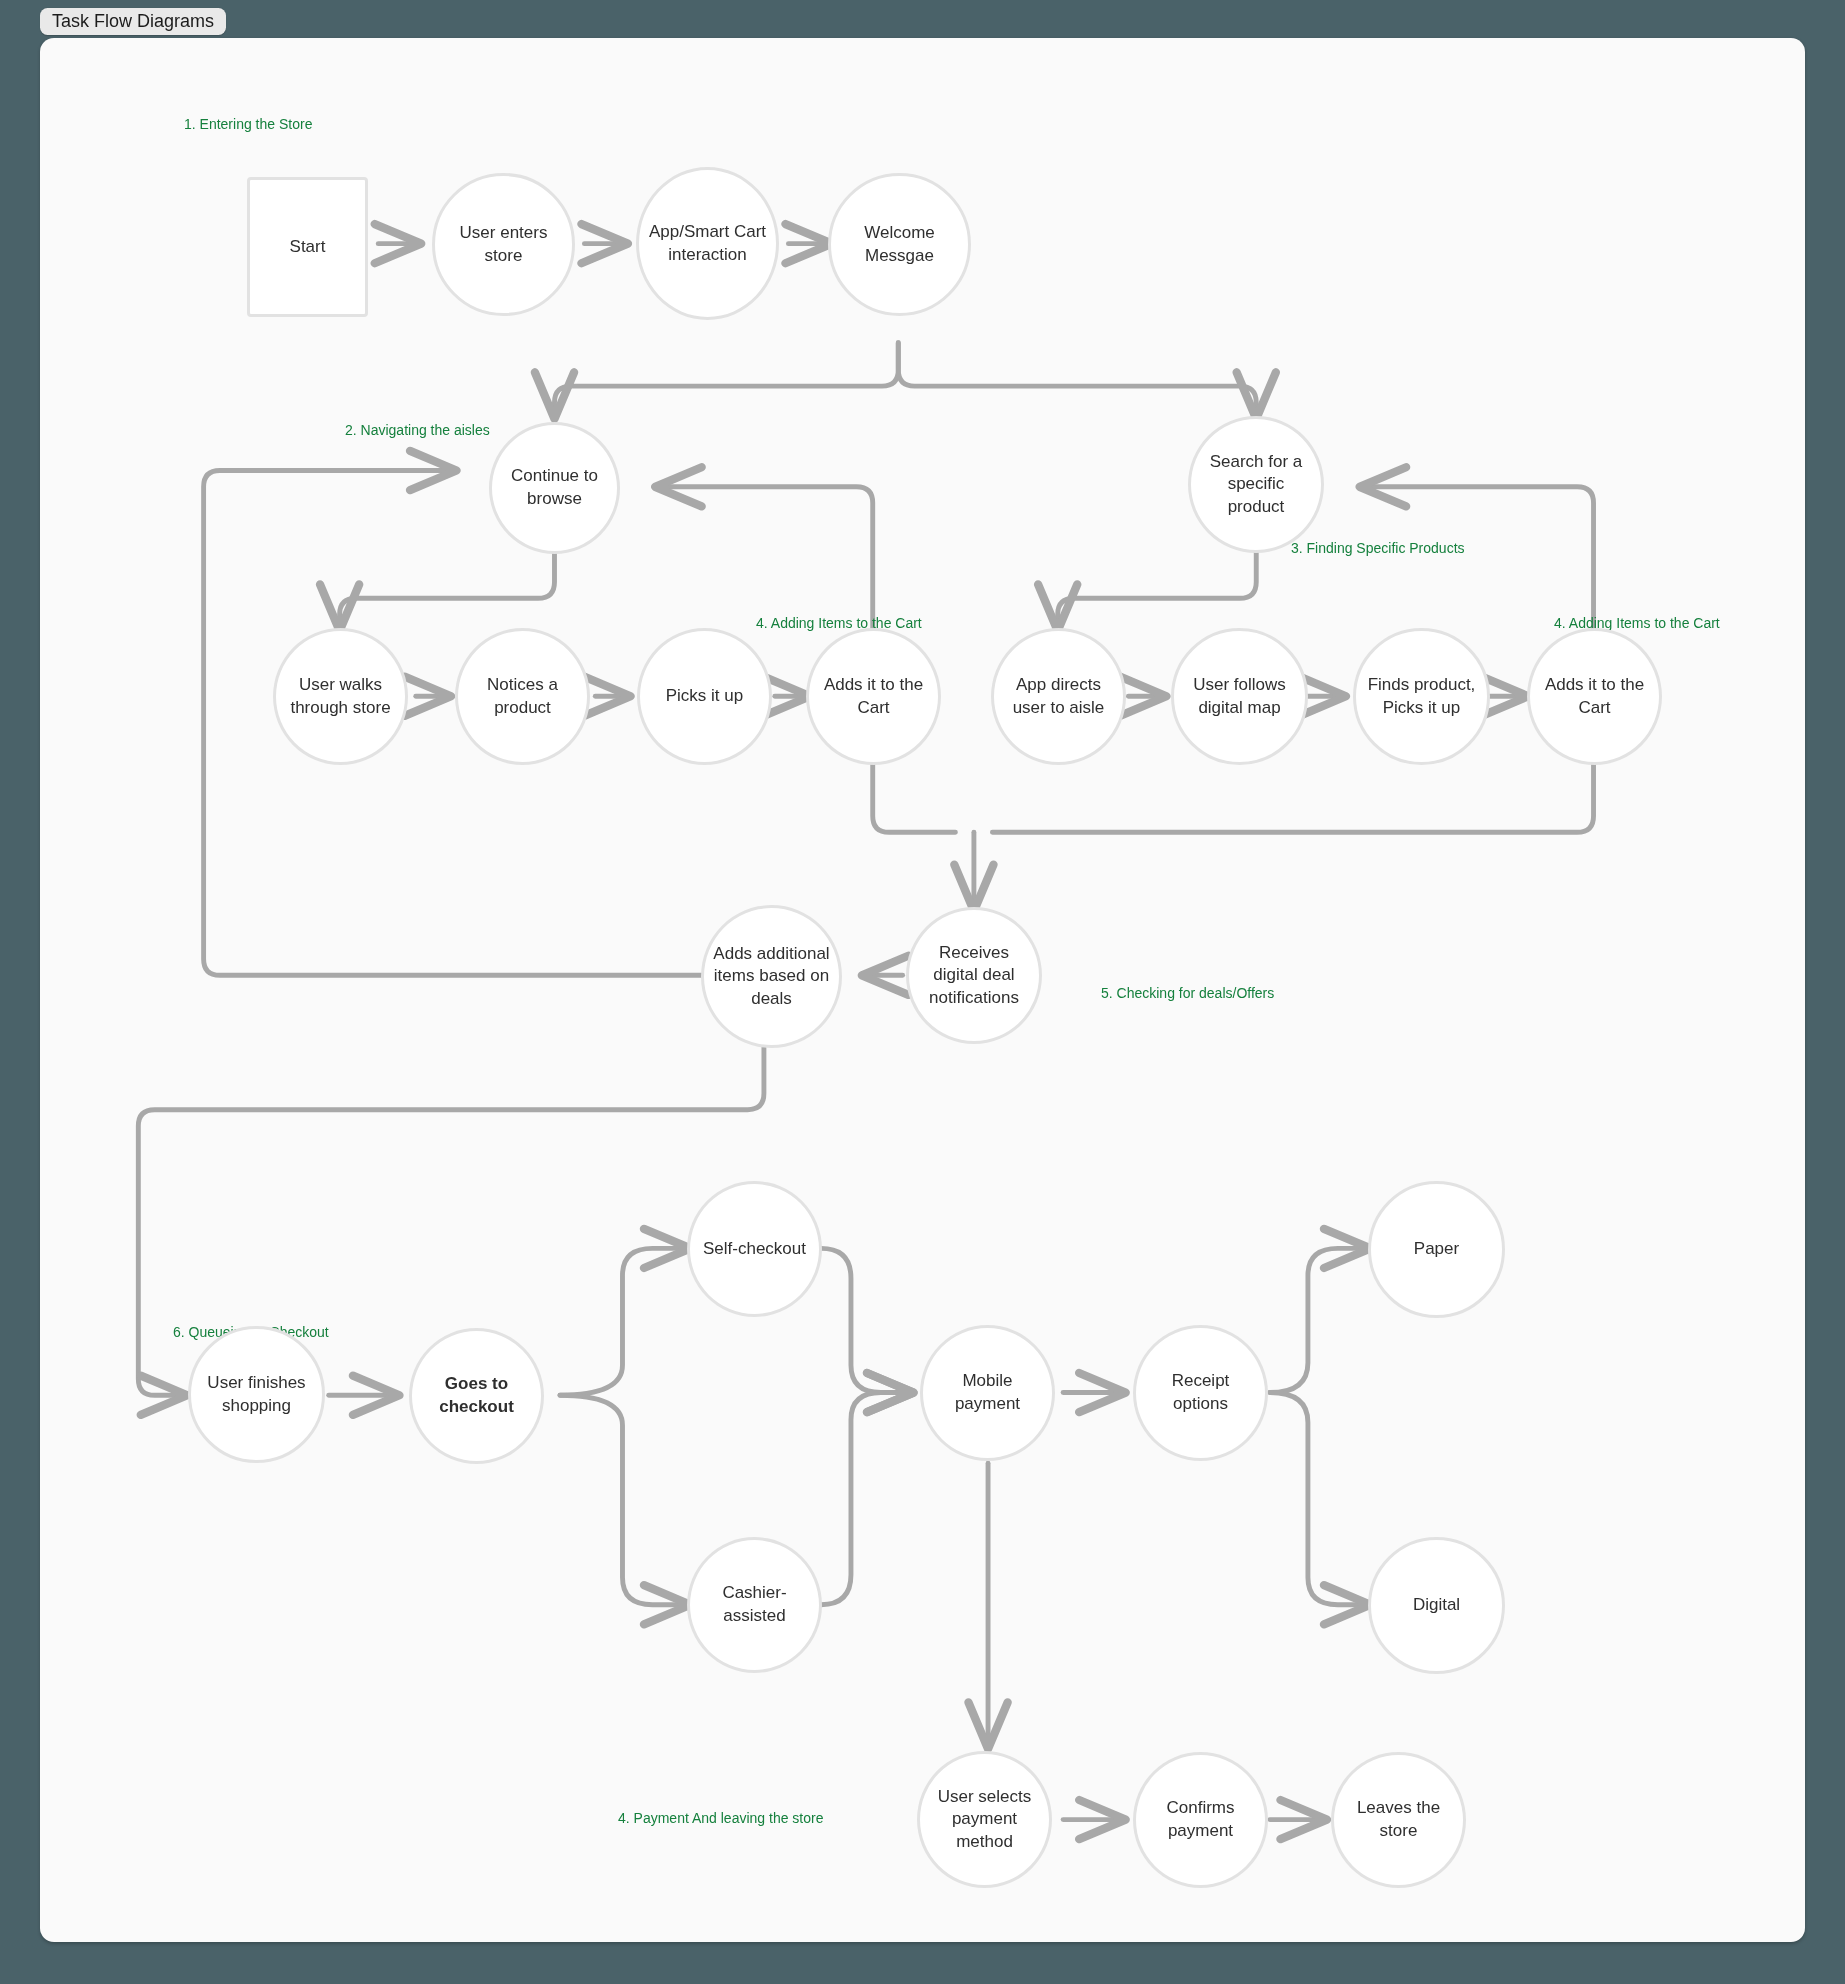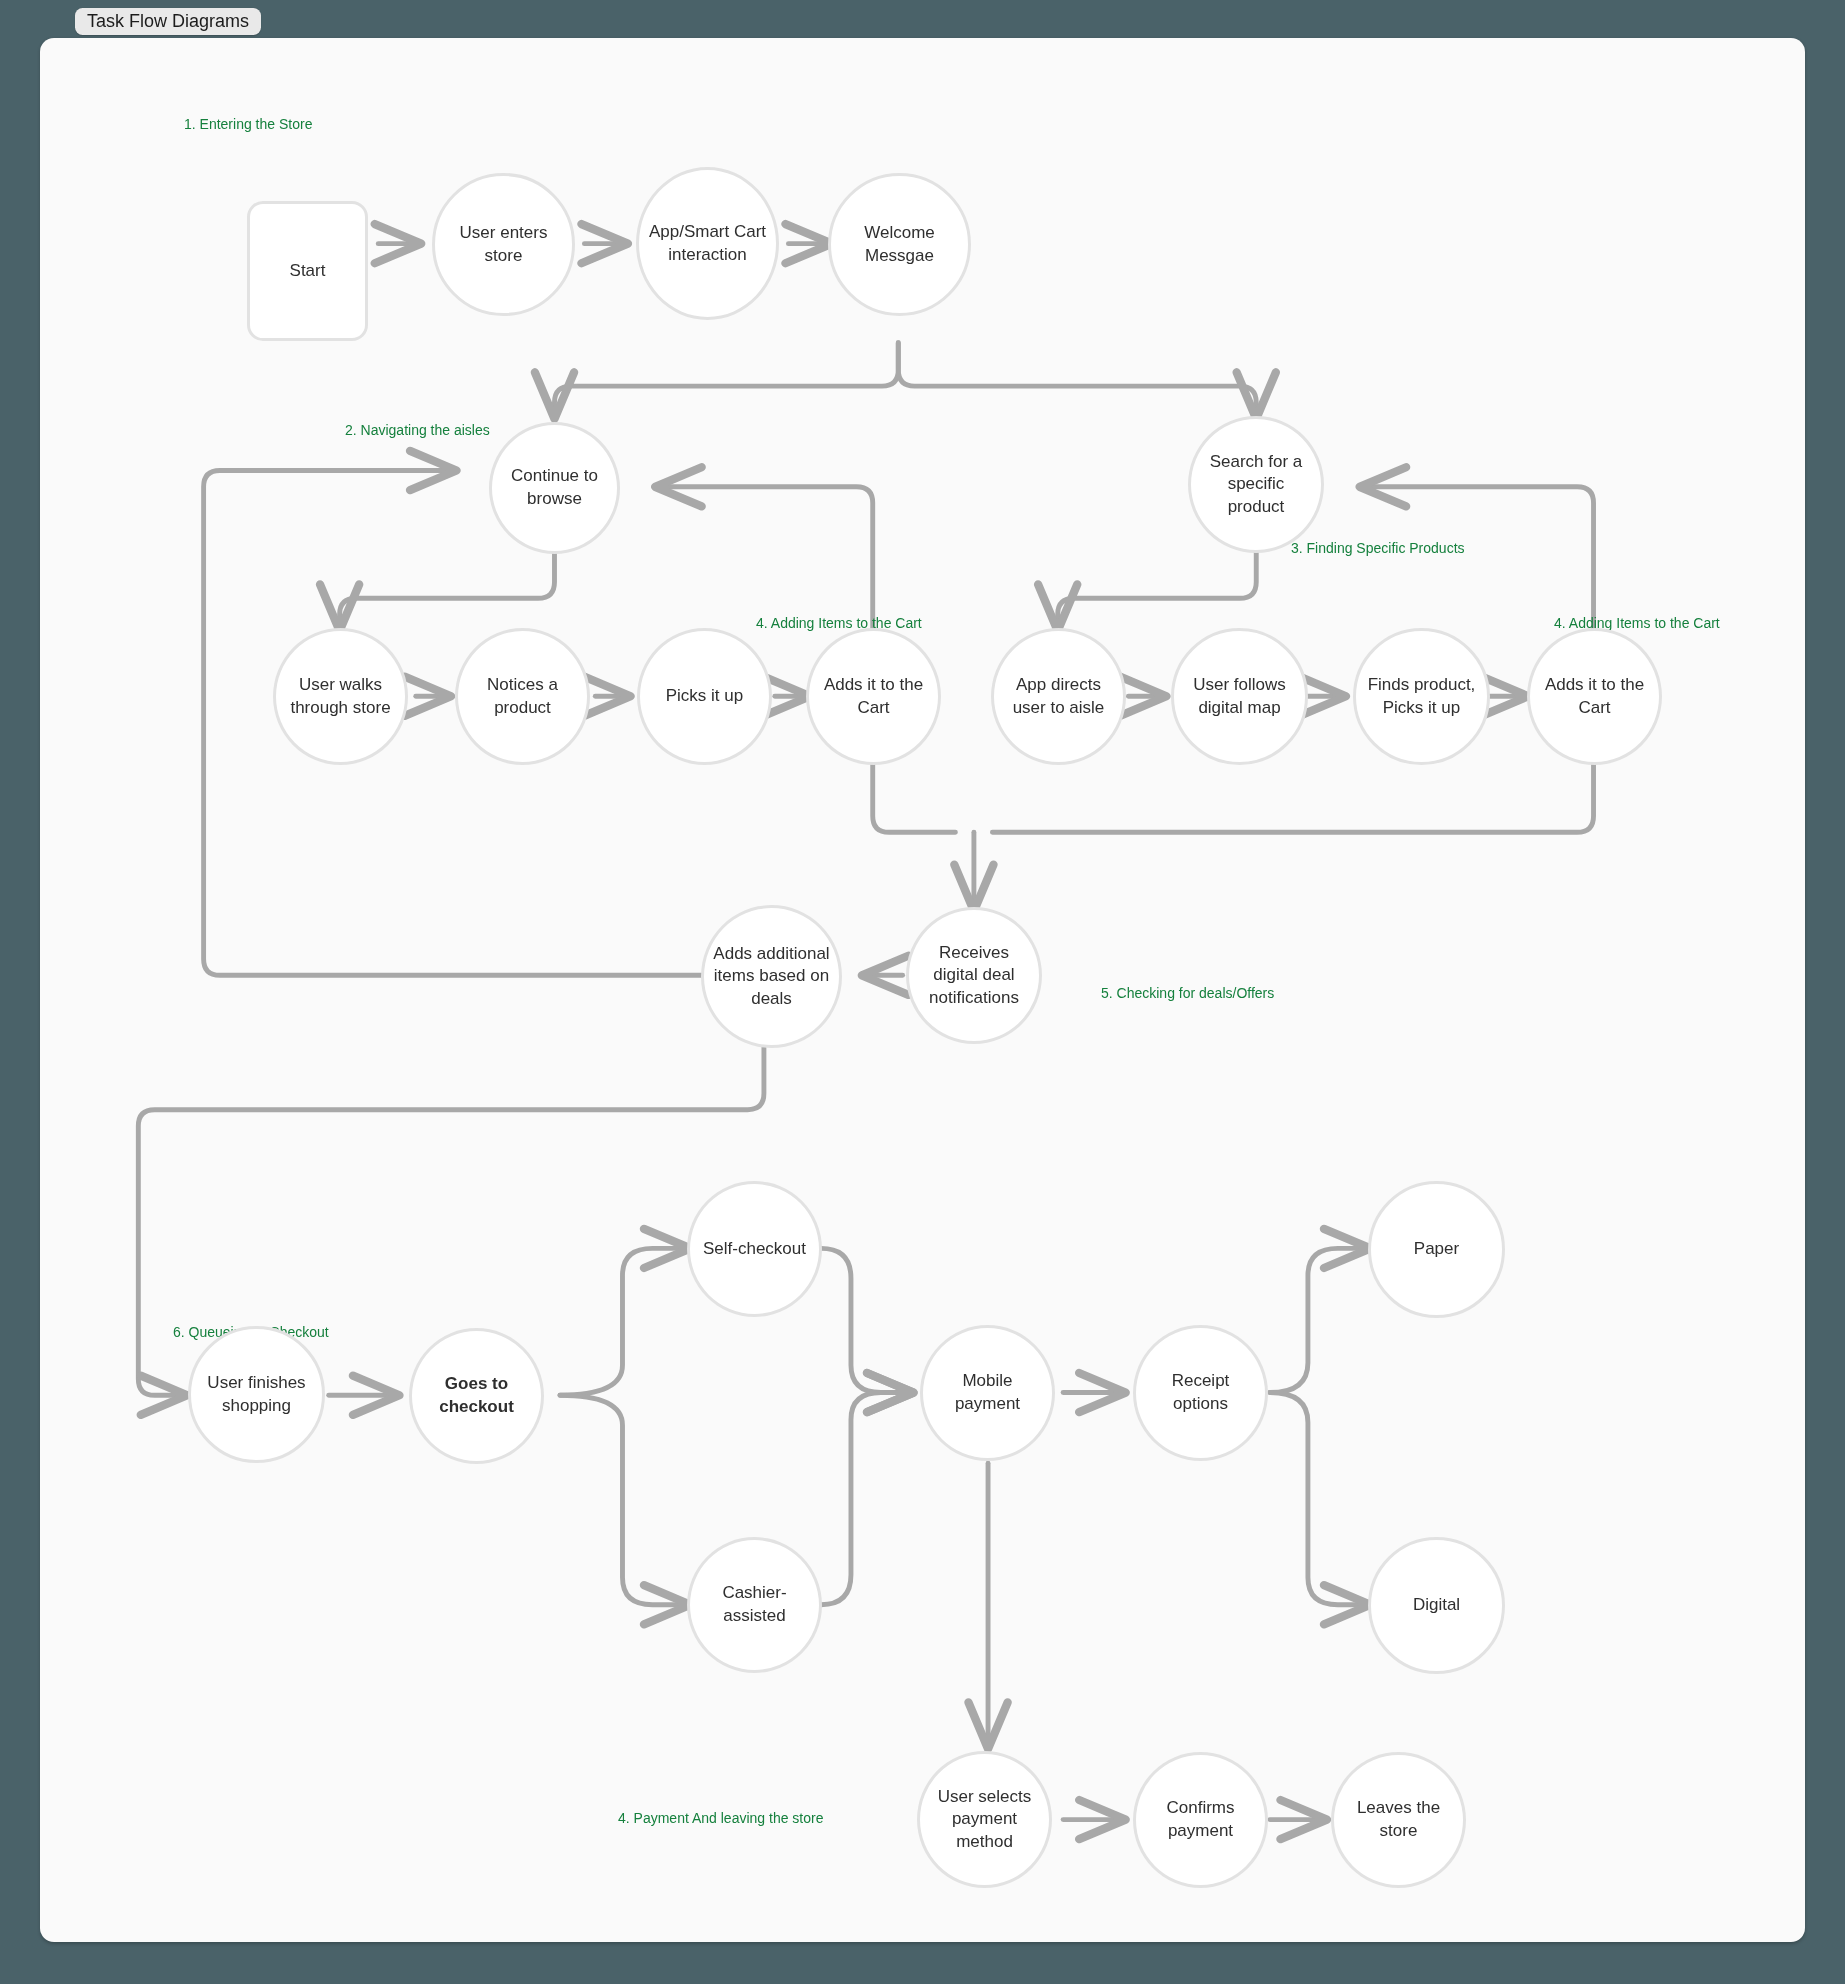--- a/index.html
+++ b/index.html
@@ -14,21 +14,20 @@
     position: relative;
     overflow: hidden;
   }
   #tab-bar {
     position: absolute;
     left: 40px;
     top: 7.6px;
     height: 28px;
     display: flex;
     align-items: center;
-    margin-left: 35px;
   }
   #tab-chip {
     background: #e9e9e9;
     color: #1c1c1c;
     border-radius: 7.6px;
     padding: 4.4px 12px 5.4px 12px;
     font-size: 18px;
     line-height: 1;
     box-shadow: 0 0.5px 1.1px rgba(0,0,0,.18);
     white-space: nowrap;
@@ -59,21 +58,21 @@
     display: flex;
     align-items: center;
     justify-content: center;
     text-align: center;
     color: #2f2f2f;
     font-size: 17px;
     line-height: 1.33;
     border-radius: 50%;
     padding: 0 6.5px;
   }
-  .node.rect { border-radius: 16px; margin-top: 24px; }
+  .node.rect { border-radius: 4px; }
   .seclabel {
     position: absolute;
     color: #15803d;
     font-size: 14px;
     white-space: nowrap;
     line-height: 1;
   }
 </style>
 </head>
 <body>

